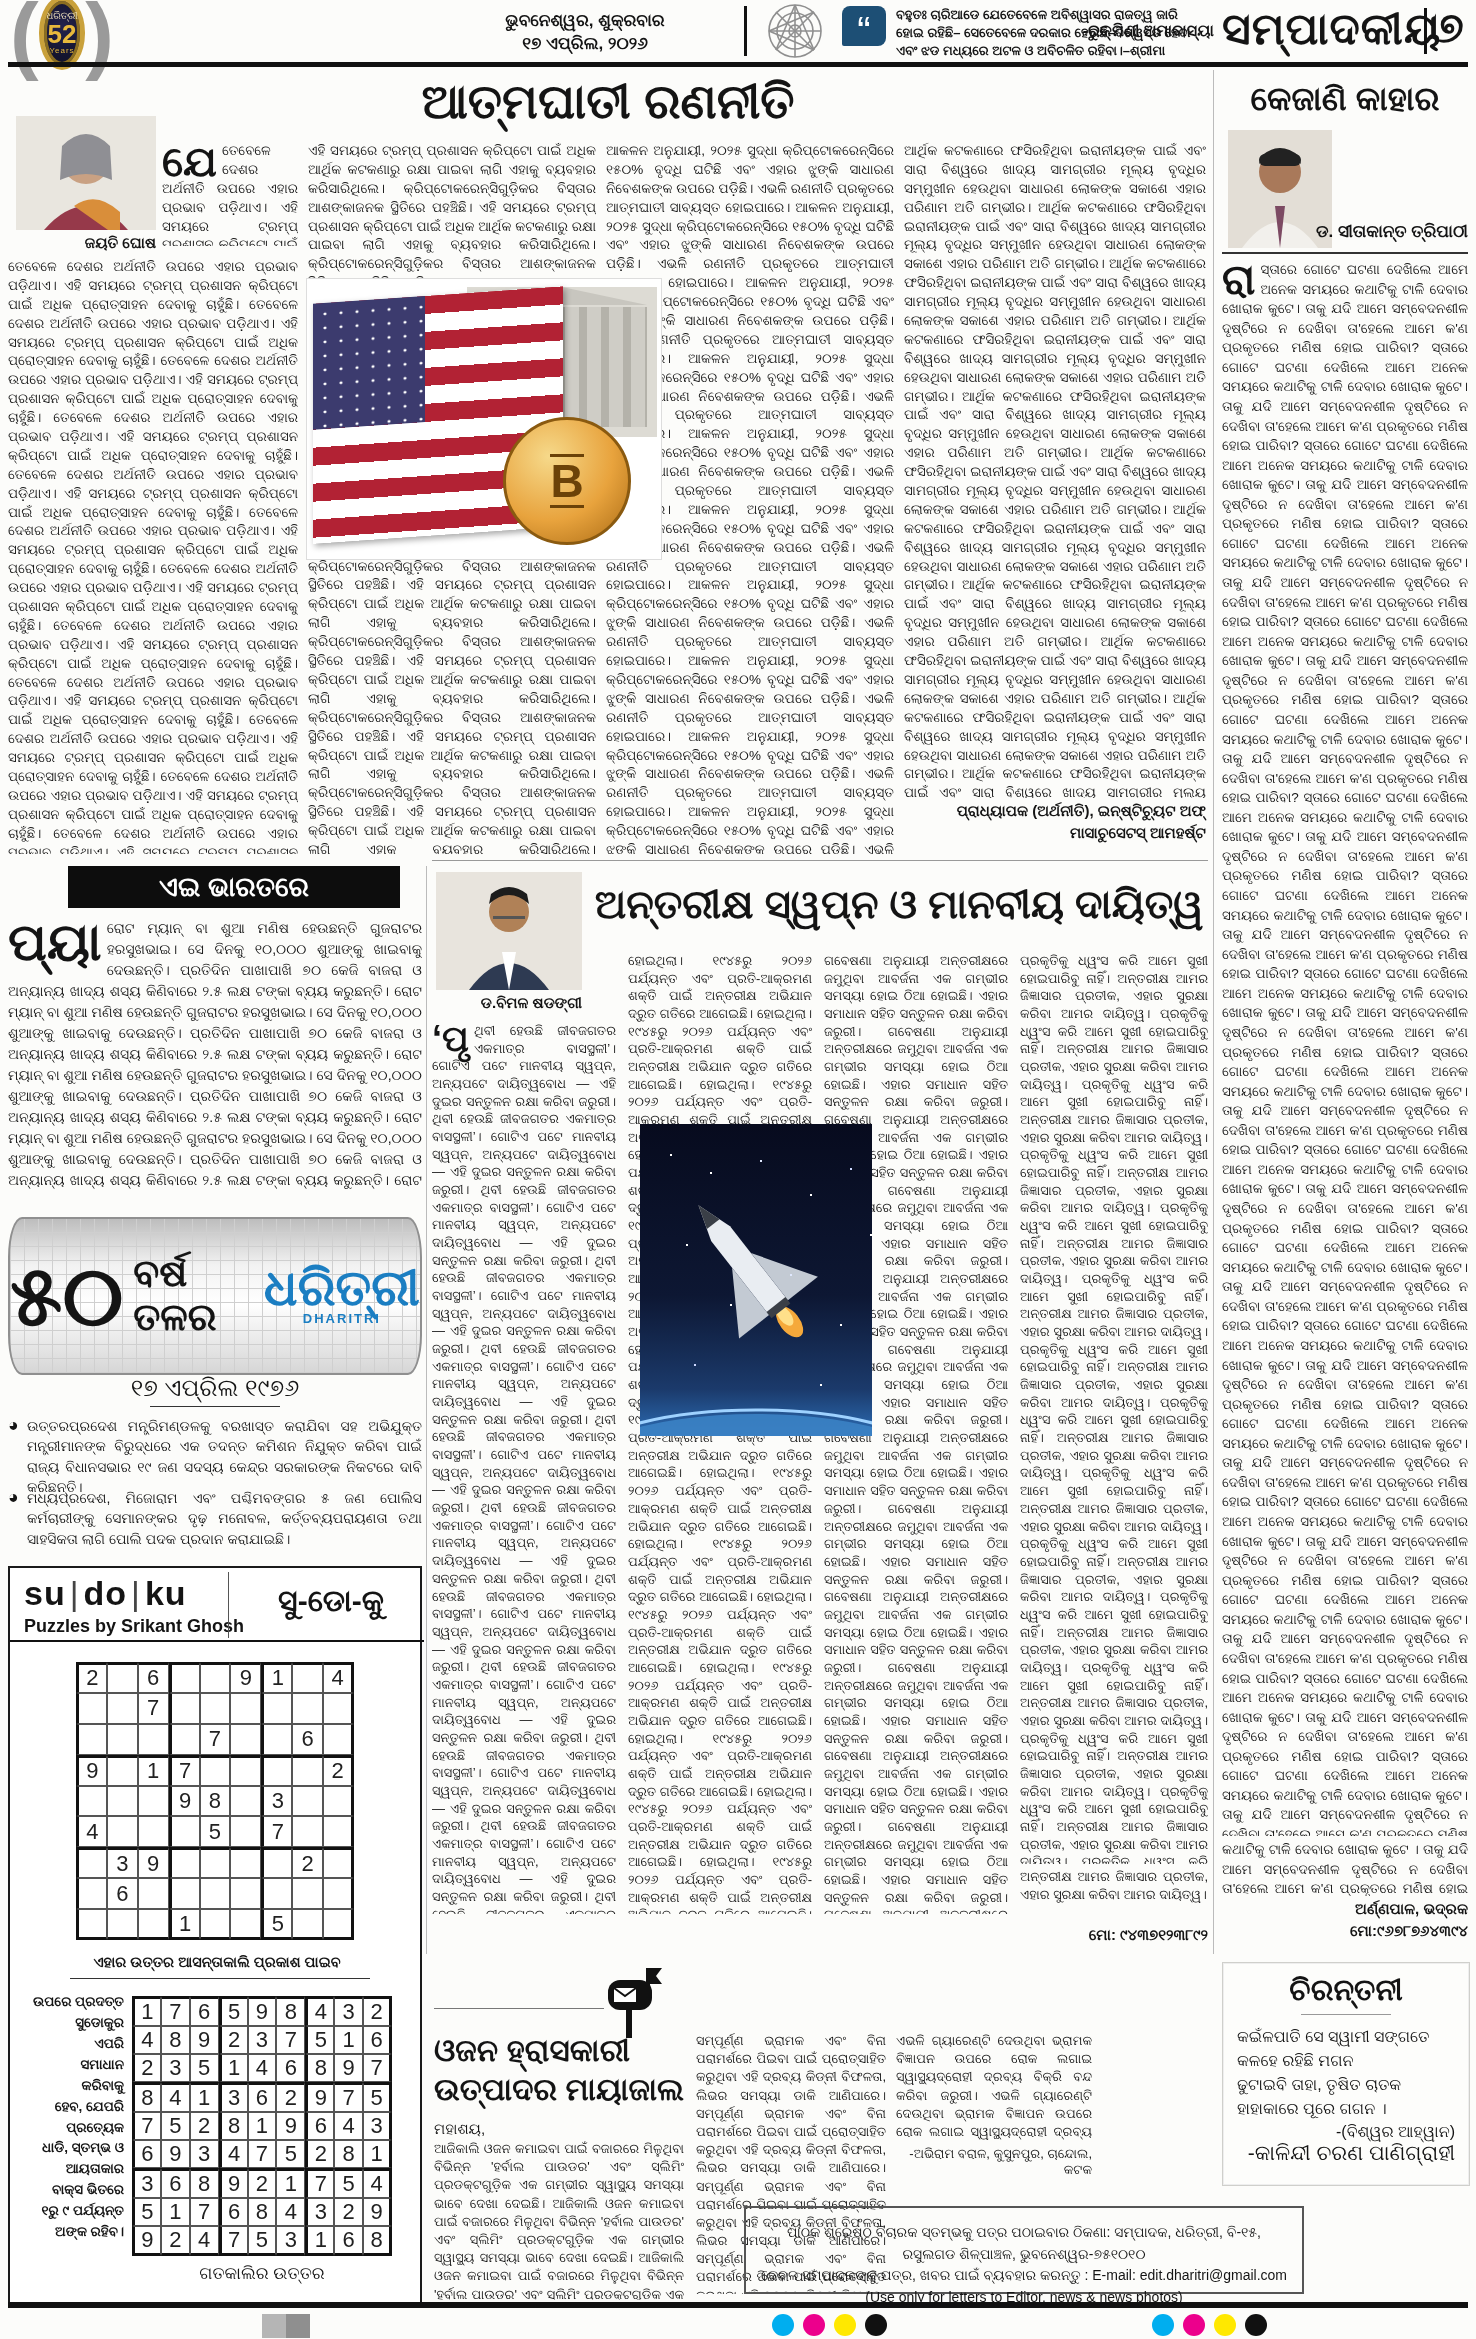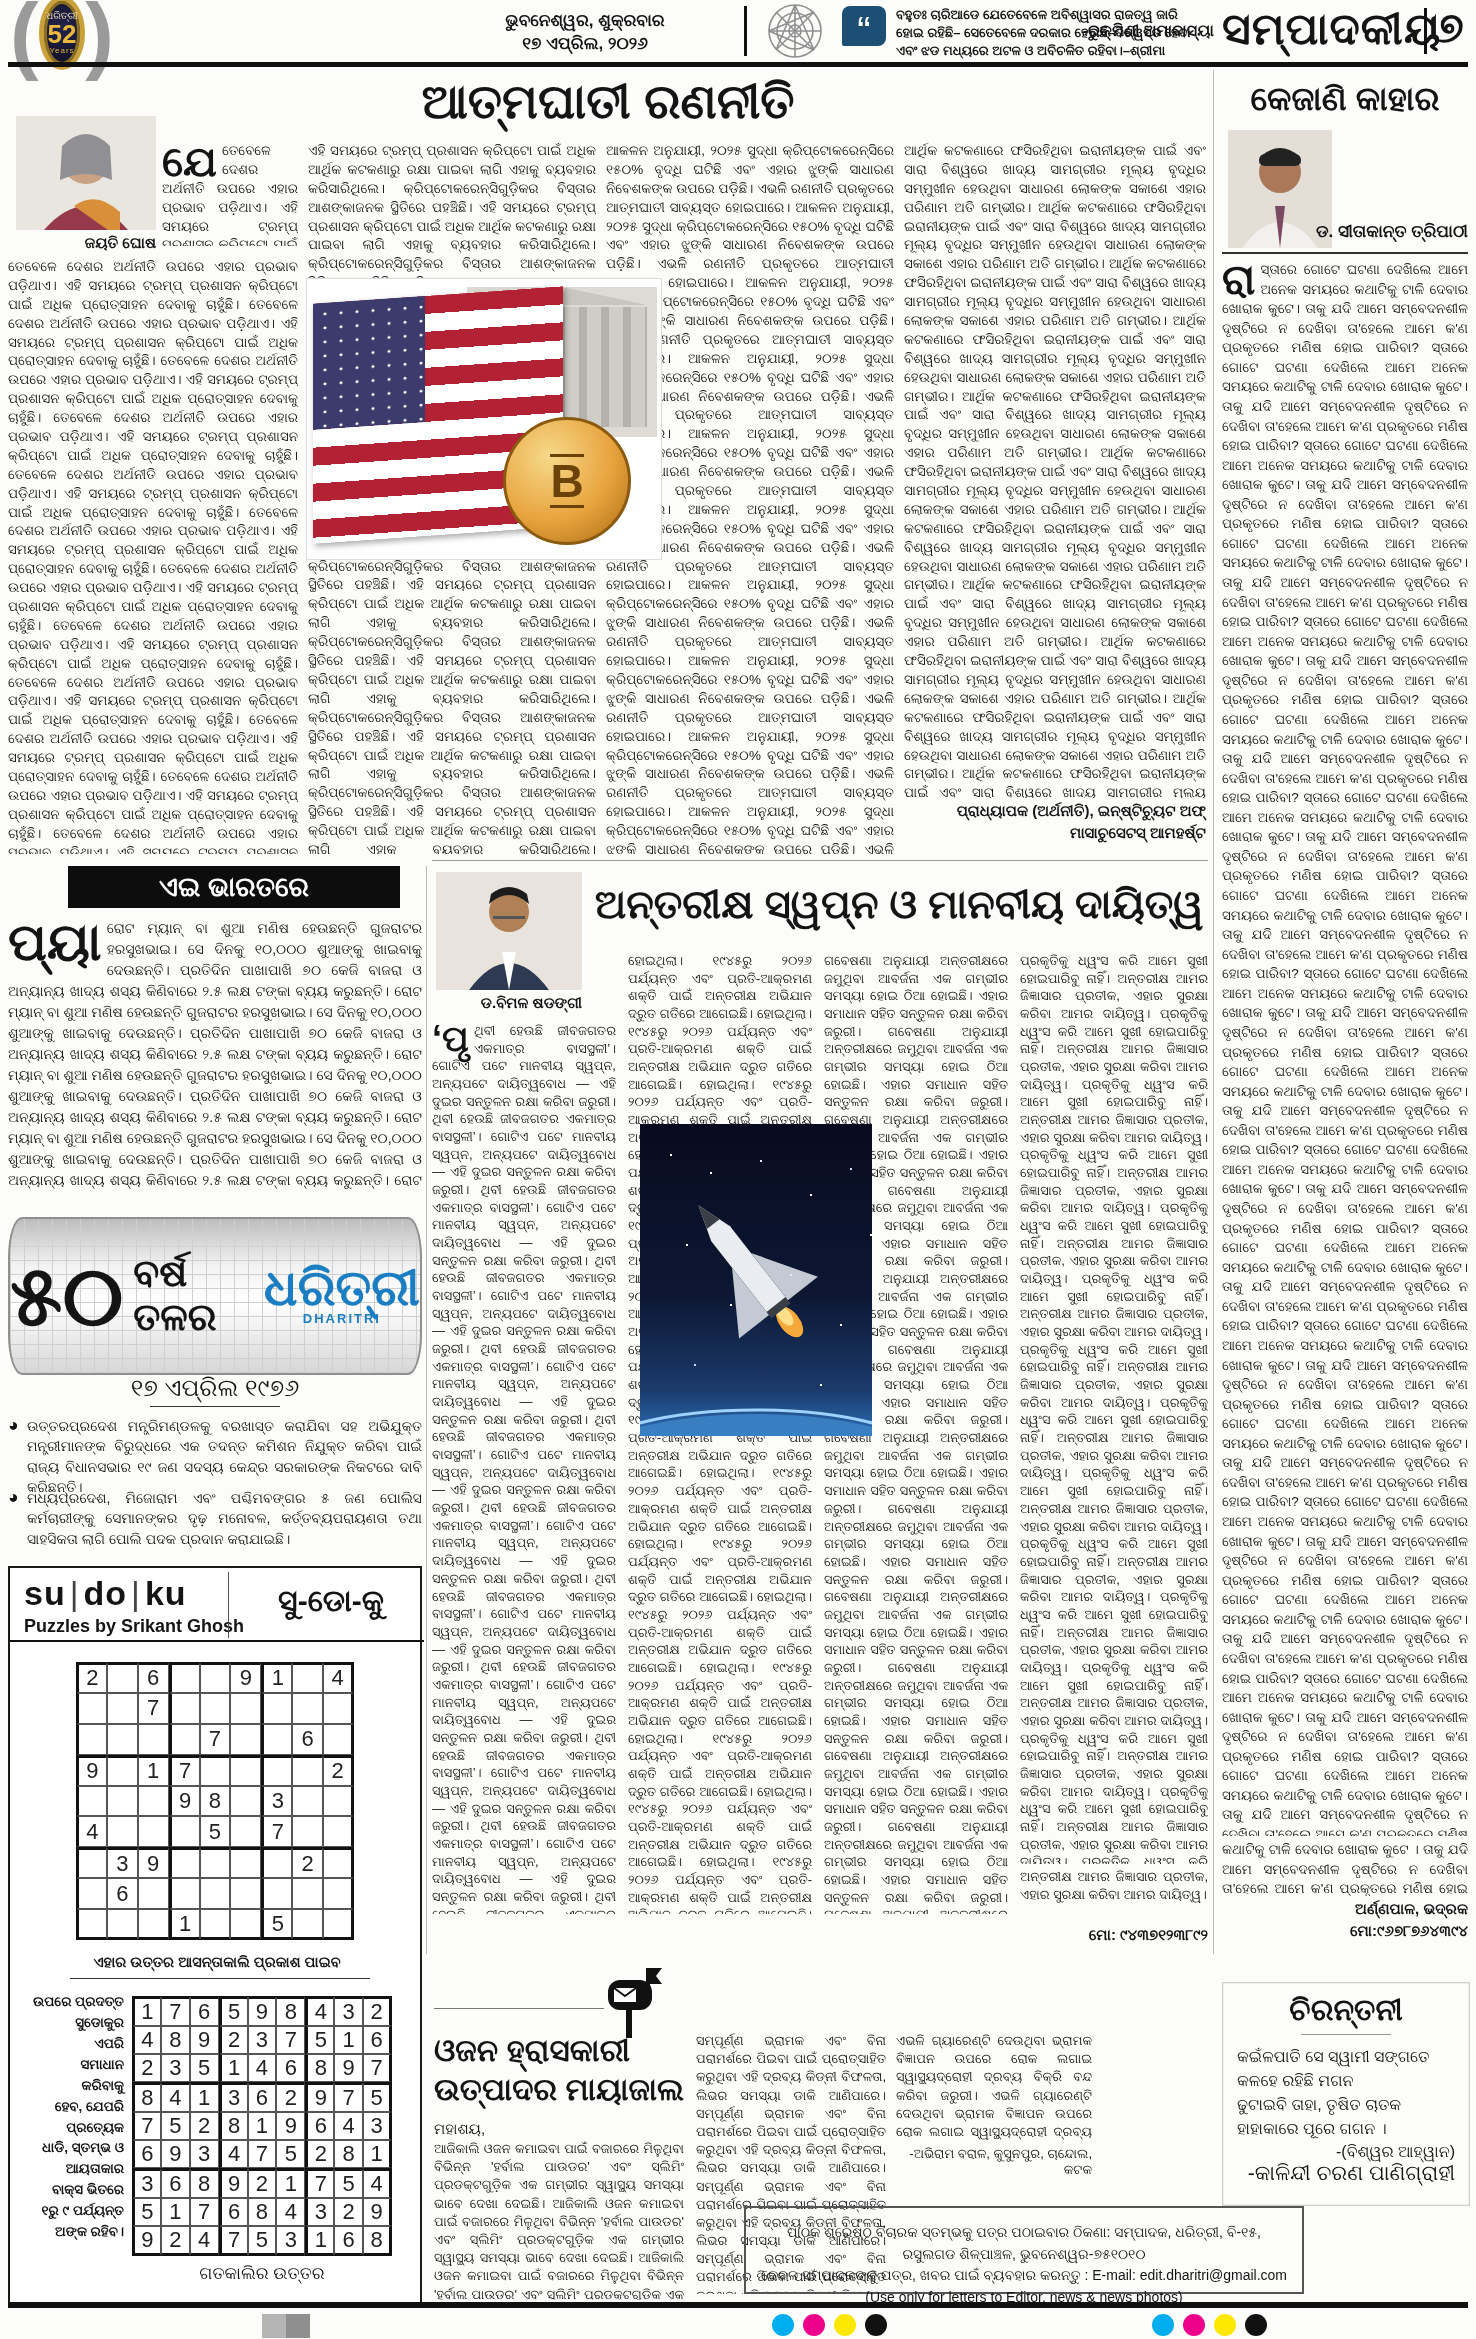--- a/index.html
+++ b/index.html
@@ -66,21 +66,21 @@
   .sudo-odia{font-size:30px;font-weight:bold;}
   .sgrid{display:grid;grid-template-columns:repeat(9,1fr);grid-template-rows:repeat(9,1fr);background:#fff;}
   .sq{border:1px solid #555;display:flex;align-items:center;justify-content:center;
       font-size:22px;color:#222;}
   .sq.bl{border-left:3px solid #111;} .sq.br{border-right:3px solid #111;}
   .sq.bt{border-top:3px solid #111;} .sq.bb{border-bottom:3px solid #111;}
   .note{font-size:14.5px;font-weight:bold;}
   .sidetxt div{font-size:13.5px;font-weight:bold;text-align:right;line-height:1.55;}
   
   .let-head{font-size:31px;font-weight:bold;line-height:1.25;}
-  .poem-box{border:1px solid #cfcfcb;background:#fdfdfb;box-shadow:0 0 0 1px #eee inset;margin-top:20px;}
+  .poem-box{border:1px solid #cfcfcb;background:#fdfdfb;box-shadow:0 0 0 1px #eee inset;}
   .poem-title{font-size:30px;font-weight:bold;text-align:center;}
   .poem-line{font-size:16px;line-height:1.5;}
   .contact{border:2px solid #555;font-size:14px;line-height:1.55;text-align:center;}
   .dot{width:22px;height:22px;border-radius:50%;display:inline-block;margin-right:9px;}
   .regsq{width:24px;height:24px;display:inline-block;}
   .hline{background:#999;height:1px;}
   .vline{background:#bbb;width:1px;}
   svg{display:block;}
 </style>
 </head>

